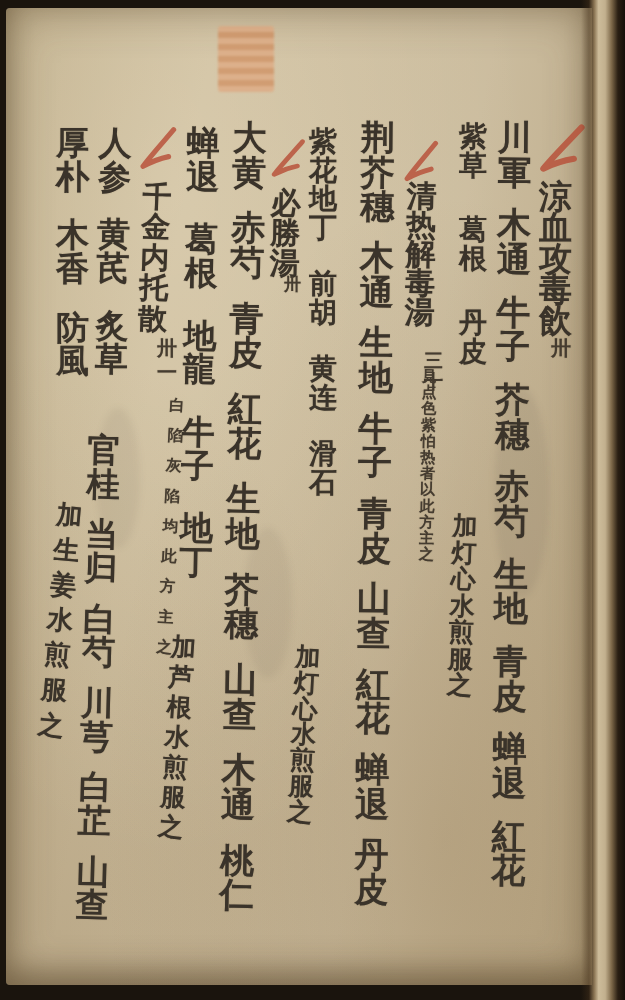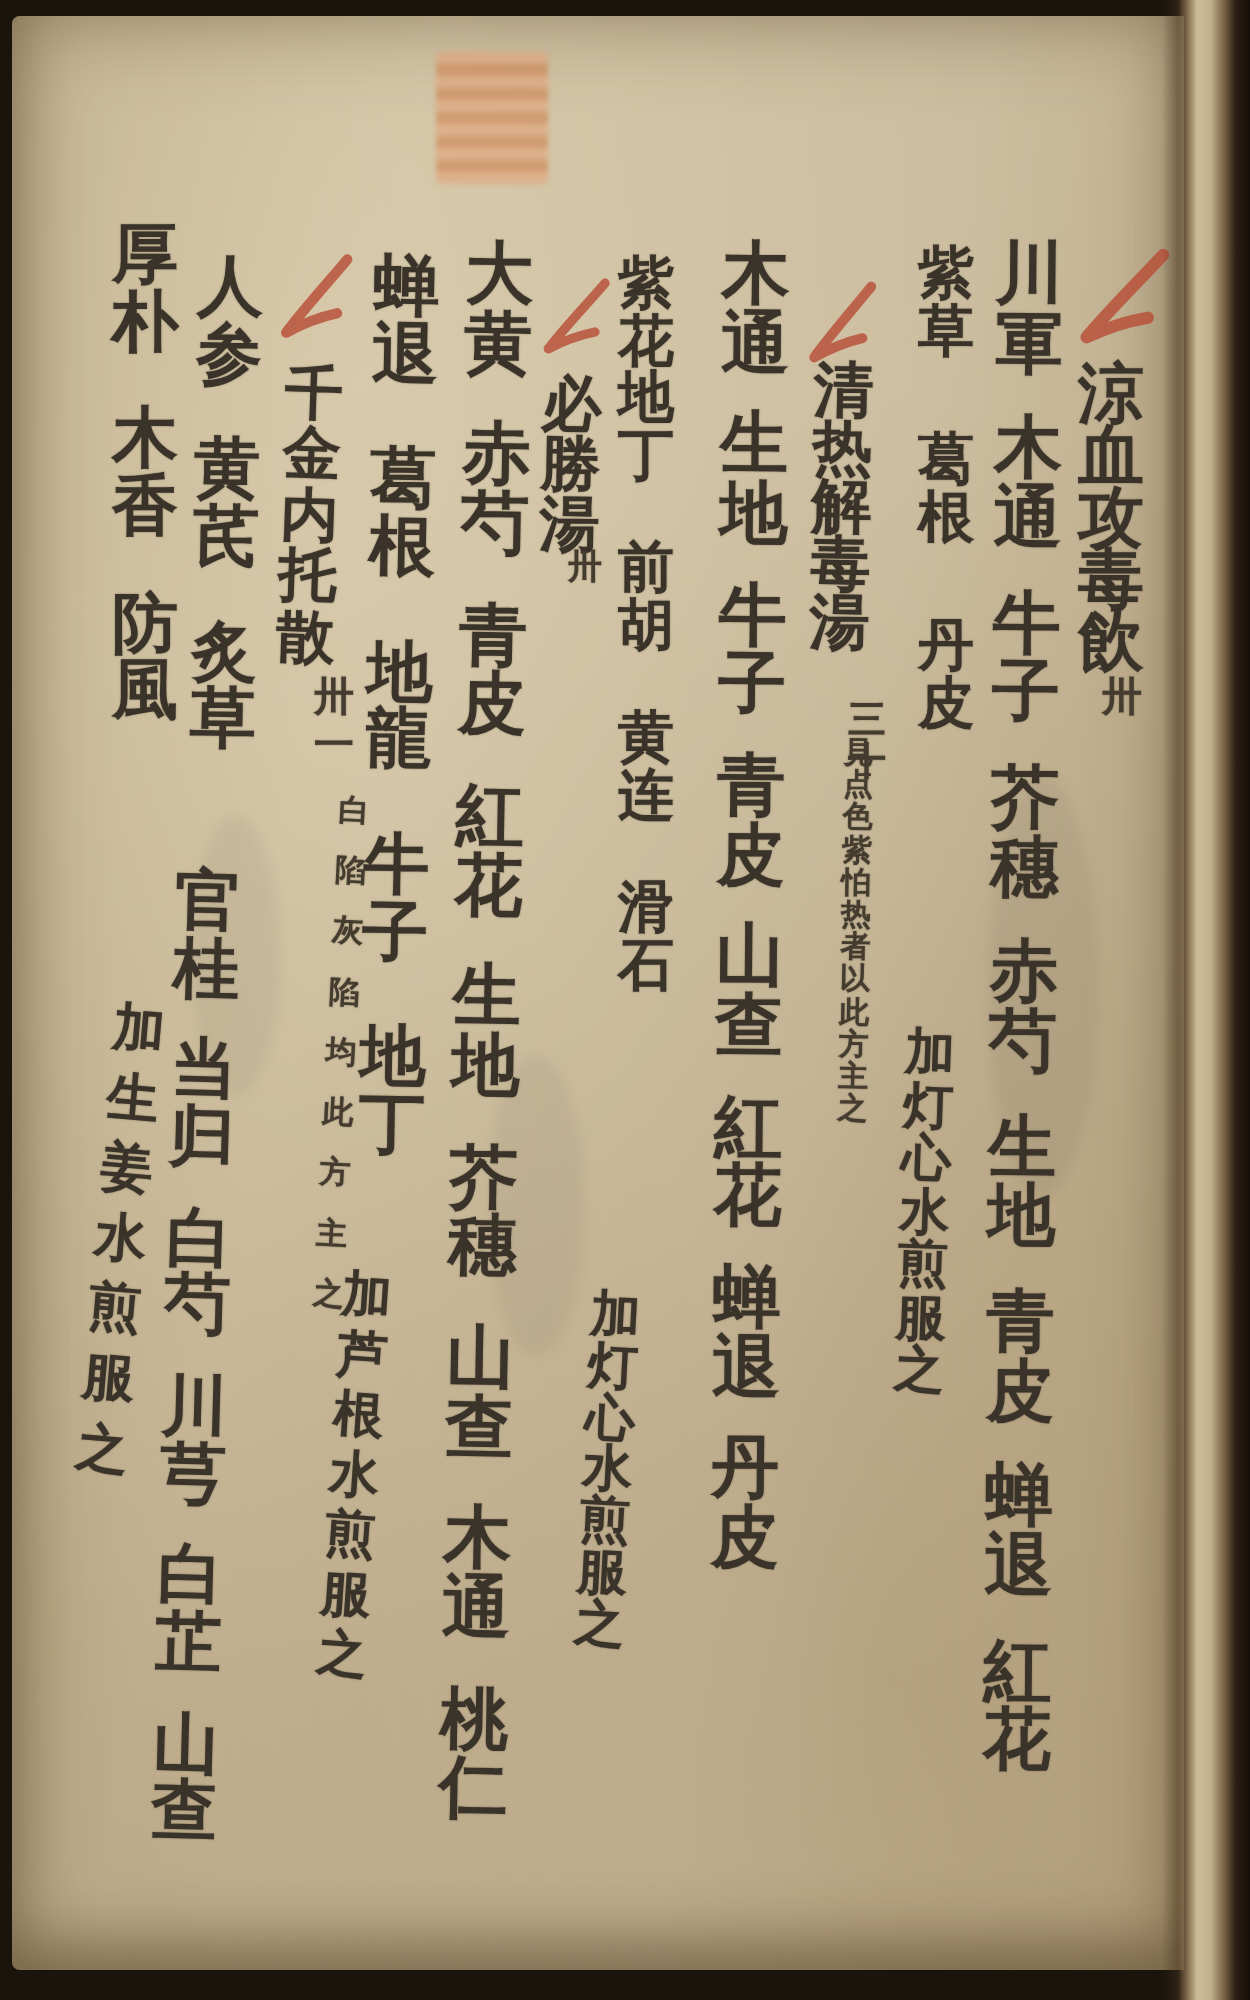--- a/index.html
+++ b/index.html
@@ -75,20 +75,21 @@
   </div>
   <div class="vcol" style="left:447px;top:505px;font-size:25px;line-height:1.06;transform:rotate(2deg);">加灯心水煎服之</div>
 
   <svg class="check" style="left:394px;top:130px;transform:rotate(2deg);" width="42" height="46" viewBox="0 0 60 64">
     <path d="M50 6 C38 22 20 44 11 58 C24 50 34 46 45 43" fill="none" stroke="#b84f38" stroke-width="7" stroke-linecap="round" stroke-linejoin="round"></path>
   </svg>
   <div class="vcol" style="left:401px;top:173px;font-size:30px;line-height:.97;transform:rotate(1deg);">清热解毒湯</div>
   <div class="vcol num" style="left:418px;top:342px;font-size:19px;line-height:1.1;">三十</div>
   <div class="vcol note" style="left:416px;top:360px;font-size:15px;line-height:1.08;transform:rotate(1deg);">見点色紫怕热者以此方主之</div>
   <div class="vcol herbs" style="left:355px;top:112px;font-size:34px;gap:16px;transform:rotate(.5deg);">
+    <span class="herb">荆芥穗</span>
     <span class="herb">木通</span>
     <span class="herb">生地</span>
     <span class="herb">牛子</span>
     <span class="herb">青皮</span>
     <span class="herb">山查</span>
     <span class="herb">紅花</span>
     <span class="herb">蝉退</span>
     <span class="herb">丹皮</span>
   </div>
   <div class="vcol herbs" style="left:303px;top:120px;font-size:28px;gap:28px;">
@@ -136,21 +137,21 @@
     <span class="herb">炙草</span>
   </div>
   <div class="vcol herbs" style="left:82px;top:425px;font-size:33px;gap:17px;transform:rotate(1.5deg);">
     <span class="herb">官桂</span>
     <span class="herb">当归</span>
     <span class="herb">白芍</span>
     <span class="herb">川芎</span>
     <span class="herb">白芷</span>
     <span class="herb">山查</span>
   </div>
-  <div class="vcol herbs" style="left:50px;top:102px;font-size:33px;gap:25px;">
+  <div class="vcol herbs" style="left:50px;top:118px;font-size:33px;gap:25px;">
     <span class="herb">厚朴</span>
     <span class="herb">木香</span>
     <span class="herb">防風</span>
   </div>
   <div class="vcol" style="left:52px;top:489px;font-size:26px;line-height:1.35;transform:rotate(5deg);">加生姜水煎服之</div>
 </div>
 
 <div class="gutter"></div>
 
 </body></html>

